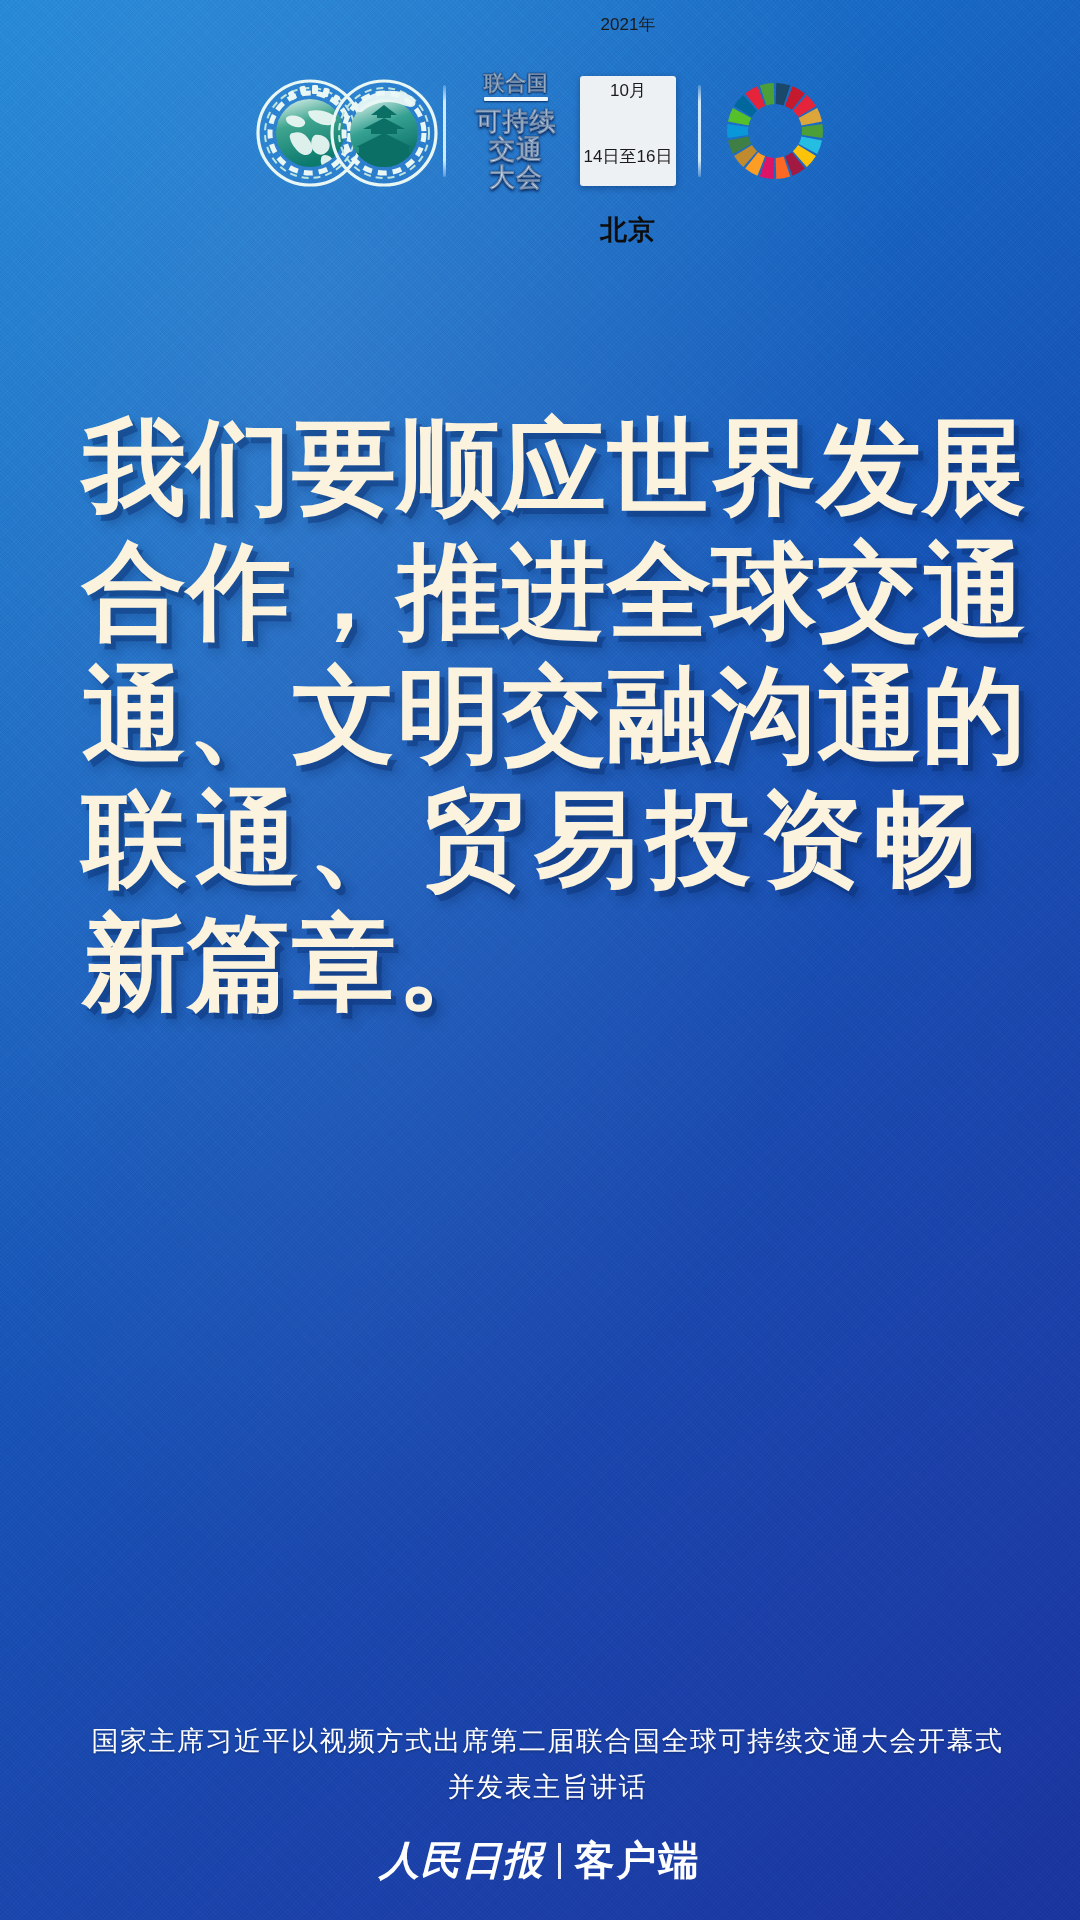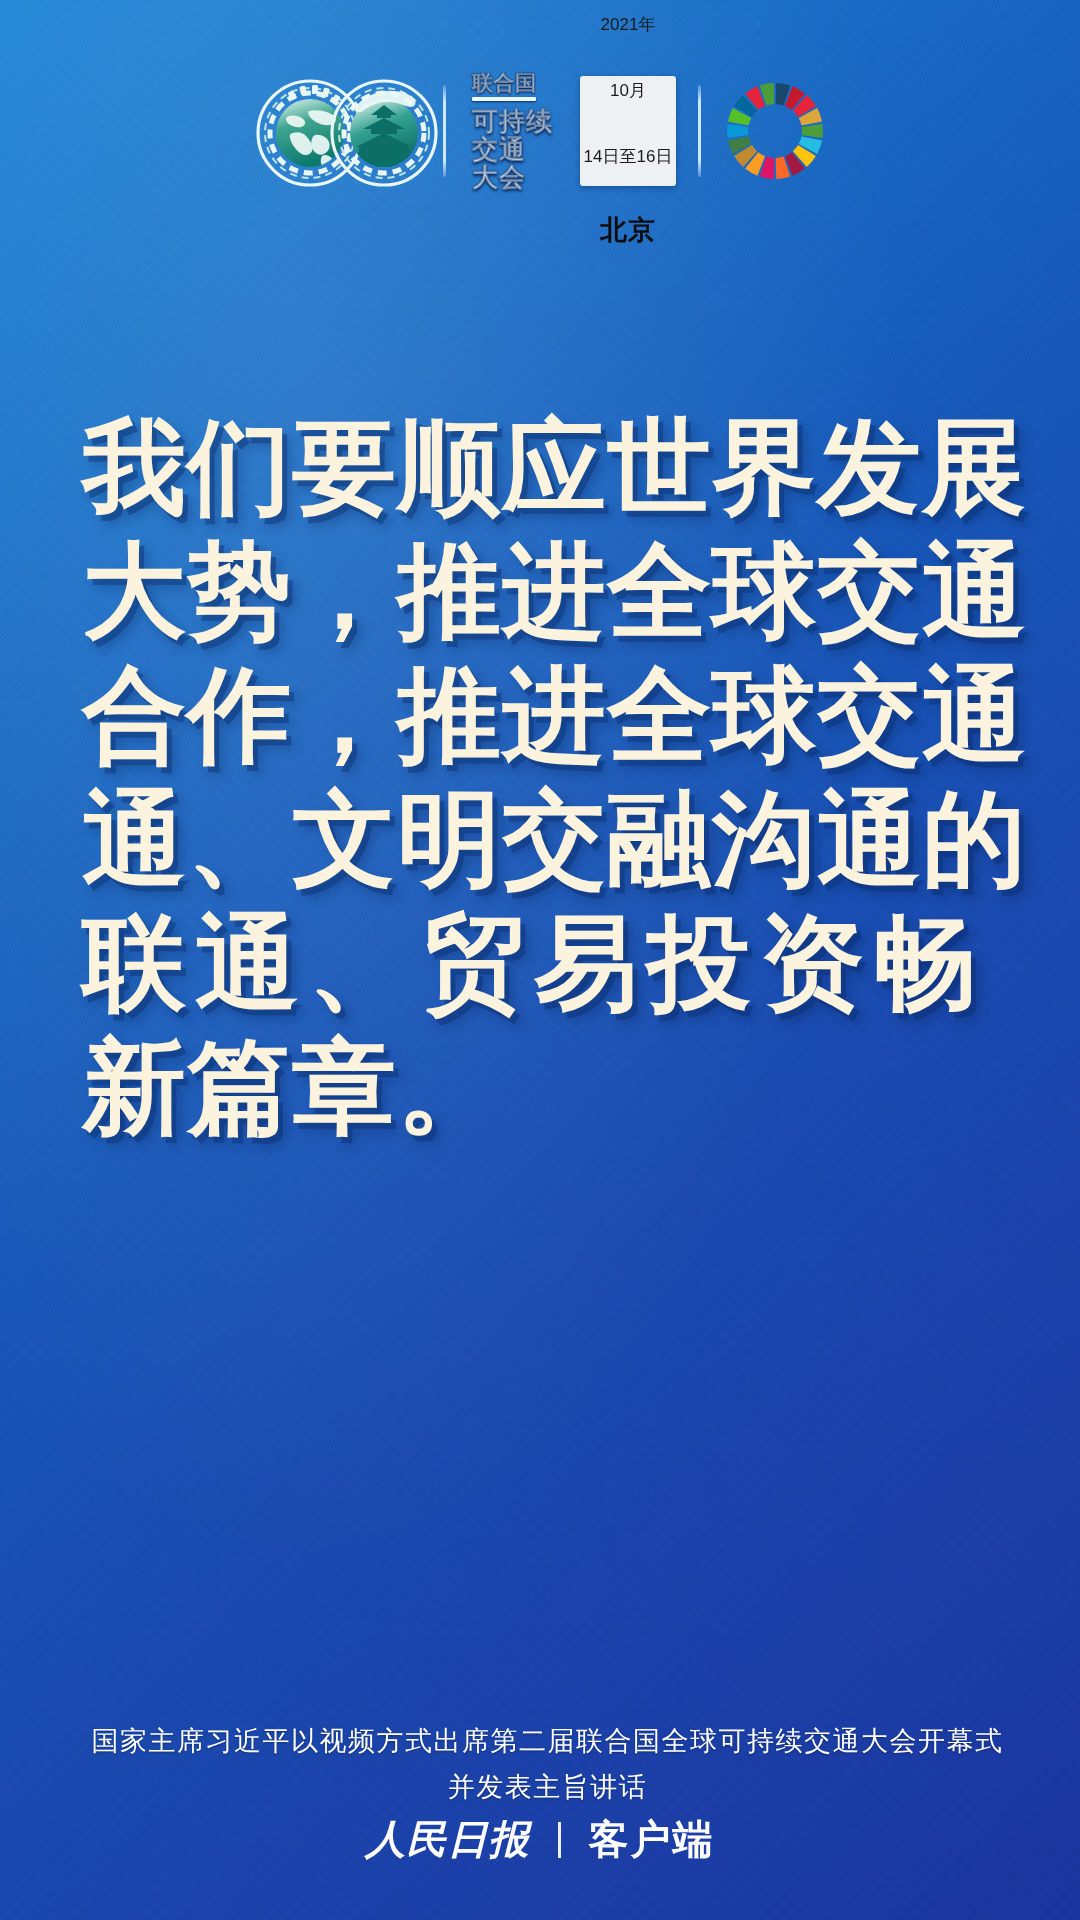--- a/index.html
+++ b/index.html
@@ -88,20 +88,21 @@
     flex: none;
   }
 
   .conf-name {
     flex: none;
     width: 88px;
     margin-left: 26px;
     margin-right: 20px;
     display: flex;
     flex-direction: column;
+    align-items: center;
     justify-content: center;
     line-height: 1;
   }
   .cn-small {
     font-size: 21px;
     font-weight: 700;
     letter-spacing: .5px;
     color: #eaf6ff;
     text-shadow: 0 0 2px rgba(10,40,90,.9), 0 1px 2px rgba(5,25,70,.9);
     -webkit-text-stroke: .4px rgba(10,45,95,.55);
@@ -200,25 +201,25 @@
     font-family: "Liberation Serif", "DejaVu Serif", serif;
     font-weight: 400;
     text-shadow: 0 1px 2px rgba(5,25,70,.5);
   }
 
   
   #brand {
     position: absolute;
     left: 0;
     right: 0;
-    bottom: 53px;
+    bottom: 32px;
     display: flex;
     align-items: center;
     justify-content: center;
-    gap: 28px;
+    gap: 14px;
   }
   .brand-a {
     font-family: "Liberation Serif", "DejaVu Serif", serif;
     font-size: 40px;
     font-weight: 700;
     font-style: italic;
     color: #ffffff;
     letter-spacing: 1px;
   }
   .brand-bar {
@@ -349,21 +350,20 @@
             <path d="M-29.88,-37.57 A48,48 0 0 1 -17.59,-44.66 L-9.90,-25.12 A27,27 0 0 0 -16.81,-21.13 Z" fill="#e5243b"></path>
             <path d="M-15.23,-45.52 A48,48 0 0 1 -1.26,-47.98 L-0.71,-26.99 A27,27 0 0 0 -8.57,-25.60 Z" fill="#4c9f38"></path>
           </g>
       </svg>
     </div>
 
   </div>
 
   <div id="headline">
     <div class="hl-line">我们要顺应世界发展</div>
-    <div class="hl-line">大势，推进全球交通</div>
     <div class="hl-line">合作，推进全球交通</div>
     <div class="hl-line">通、文明交融沟通的</div>
     <div class="hl-line sp">联通、贸易投资畅</div>
     <div class="hl-line">新篇章。</div>
   </div>
 
   <div id="caption">
     <div class="cap-line">国家主席习近平以视频方式出席第二届联合国全球可持续交通大会开幕式</div>
     <div class="cap-line">并发表主旨讲话</div>
   </div>

